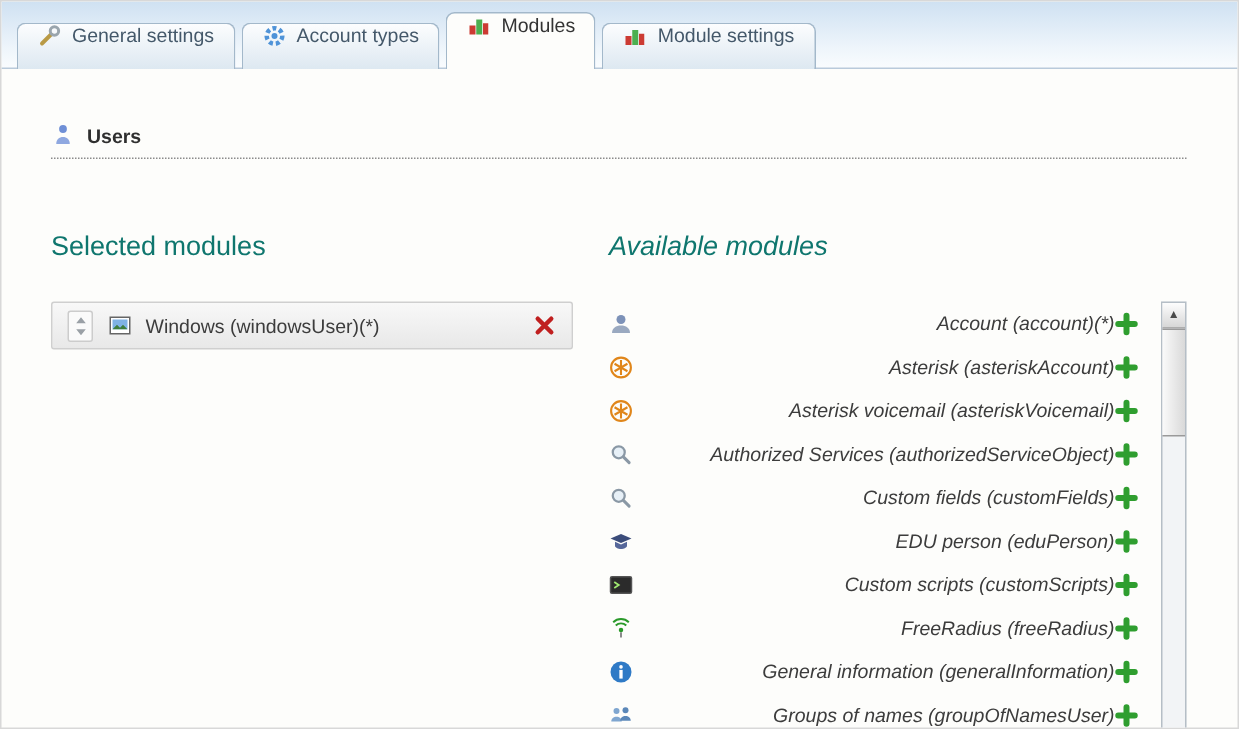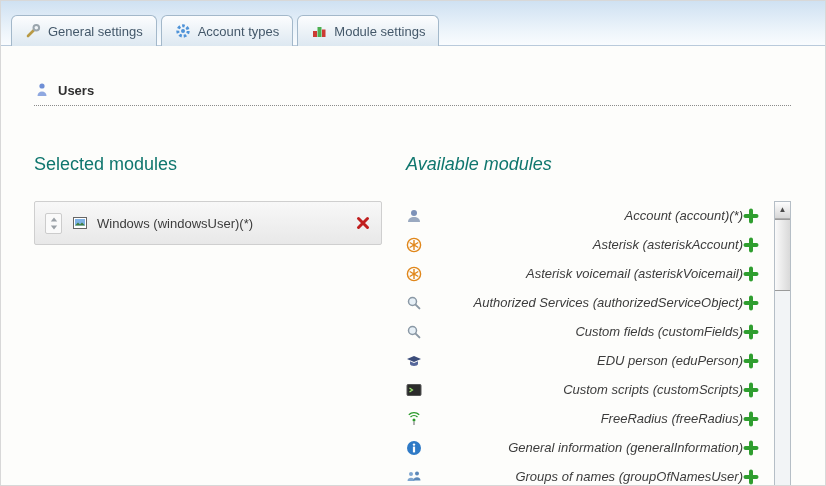--- a/index.html
+++ b/index.html
@@ -14,21 +14,21 @@
   .header{
     height:45px;
     background:linear-gradient(#cfe1f2,#eef5fb 70%,#f9fcfe);
     border-bottom:1px solid #b9cadb;
     padding-left:10px;
     display:flex;
     align-items:flex-end;
     box-sizing:border-box;
   }
   .tab{
-    display:inline-flex;align-items:center;gap:7px;
+    display:inline-flex;gap:7px;
     height:30px;padding:0 13px;margin-right:4px;
     border:1px solid #a3b8ca;border-bottom:none;
     border-radius:6px 6px 0 0;
     background:linear-gradient(#fcfdfe,#dde8f1);
     font-size:13px;color:#44586a;
     cursor:pointer;
     margin-bottom:-1px;
     position:relative;
   }
   .tab.active{
@@ -44,21 +44,21 @@
     display:flex;align-items:center;gap:8px;
     padding-bottom:7px;
     border-bottom:1px dotted #8b8b8b;
   }
   .section-title{font-size:13px;font-weight:bold;color:#2f2f2f;}
   .columns{display:flex;margin-top:16px;}
   .col-left{width:372px;flex:0 0 372px;}
   .col-right{flex:1;font-style:italic;}
   .col-label{font-size:18px;color:#0f766e;margin-bottom:26px;margin-top:32px;}
   .selected-row{
-    width:348px;height:44px;box-sizing:border-box;
+    width:348px;height:32px;box-sizing:border-box;
     display:flex;align-items:center;
     padding:0 10px;
     border:1px solid #cfcfcf;
     background:linear-gradient(#f8f8f8,#e8e8e8);
     border-radius:2px;
   }
   .drag-handle{
     width:15px;height:19px;flex:0 0 15px;
     display:flex;align-items:center;justify-content:center;
     border:1px solid #ccc;background:#fafafa;border-radius:2px;
@@ -119,20 +119,30 @@
         <span>General settings</span>
       </div>
       <div class="tab">
         <span class="icon">
           <svg viewBox="0 0 16 16">
             <circle cx="8" cy="8" r="5.2" fill="none" stroke="#4f93d8" stroke-width="3" stroke-dasharray="2.6 2"></circle>
             <circle cx="8" cy="8" r="2" fill="#4f93d8"></circle>
           </svg>
         </span>
         <span>Account types</span>
+      </div>
+      <div class="tab active">
+        <span class="icon">
+          <svg viewBox="0 0 16 16">
+            <rect x="2" y="8" width="4" height="6" fill="#cc3b33"></rect>
+            <rect x="6.5" y="4" width="4" height="10" fill="#4caf50"></rect>
+            <rect x="11" y="6.5" width="3.5" height="7.5" fill="#cc3b33"></rect>
+          </svg>
+        </span>
+        <span>Modules</span>
       </div>
       <div class="tab">
         <span class="icon">
           <svg viewBox="0 0 16 16">
             <rect x="2" y="8" width="4" height="6" fill="#cc3b33"></rect>
             <rect x="6.5" y="4" width="4" height="10" fill="#4caf50"></rect>
             <rect x="11" y="6.5" width="3.5" height="7.5" fill="#cc3b33"></rect>
           </svg>
         </span>
         <span>Module settings</span>

